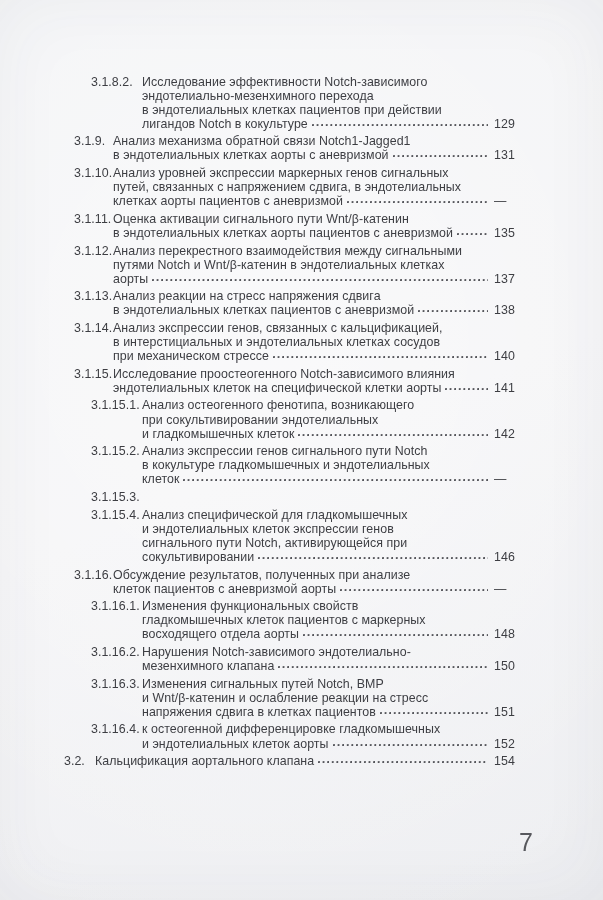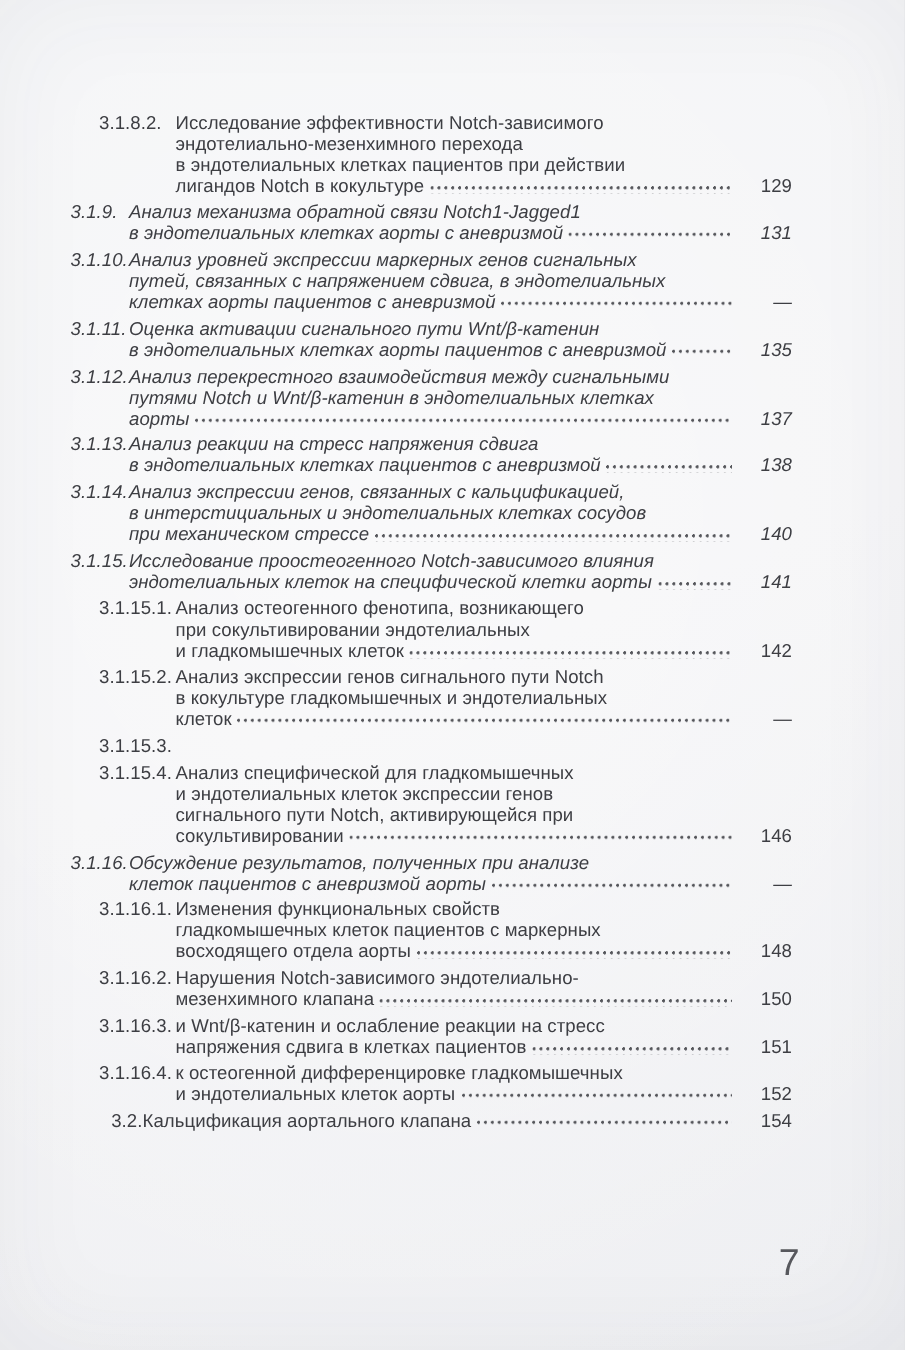--- a/index.html
+++ b/index.html
@@ -31,43 +31,42 @@
   }
   .entry {
     display: flex;
     align-items: flex-start;
     margin-top: 3.5px;
     font-size: 12.4px;
     line-height: 14.1px;
     letter-spacing: 0.05px;
   }
   .entry.l1 { padding-left: 64px; }
-  .entry.l2 { padding-left: 47px; font-style: italic; }
-  .entry.l3 { padding-left: 66px; }
+  .entry.l2 { padding-left: 74px; }
+  .entry.l3 { padding-left: 91px; }
   .num { flex: none; }
-  .l1 .num { width: 31px; text-align: right; }
+  .l1 .num { width: 31px; }
   .l2 .num { width: 39px; }
   .l3 .num { width: 51px; }
   .body { flex: 1; min-width: 0; }
   .line { display: block; white-space: nowrap; }
   .lastline { display: flex; }
   .lastline .txt { flex: none; white-space: nowrap; }
   .leader {
     flex: 1;
     min-width: 6px;
     margin: 0 6px 0 4px;
     background-image: radial-gradient(circle at 1.1px 1.1px, #55565b 0.85px, rgba(0,0,0,0) 1.15px);
     background-size: 4.6px 4.6px;
     background-repeat: repeat-x;
     background-position: left 0 bottom 2.5px;
   }
   .page-ref {
     flex: none;
     width: 34px;
-    text-align: right;
     white-space: nowrap;
   }
   .folio {
     position: absolute;
     right: 70px;
     bottom: 45px;
     font-size: 25px;
     line-height: 1;
     color: #57585d;
   }
@@ -240,20 +239,21 @@
           <div class="lastline">
             <span class="txt">мезенхимного клапана</span>
             <span class="leader"></span>
             <span class="page-ref">150</span>
           </div>
         </div>
       </div>
       <div class="entry l3">
         <span class="num">3.1.16.3.</span>
         <div class="body">
+          <div class="line">Изменения сигнальных путей Notch, BMP</div>
           <div class="line">и Wnt/β-катенин и ослабление реакции на стресс</div>
           <div class="lastline">
             <span class="txt">напряжения сдвига в клетках пациентов</span>
             <span class="leader"></span>
             <span class="page-ref">151</span>
           </div>
         </div>
       </div>
       <div class="entry l3">
         <span class="num">3.1.16.4.</span>

